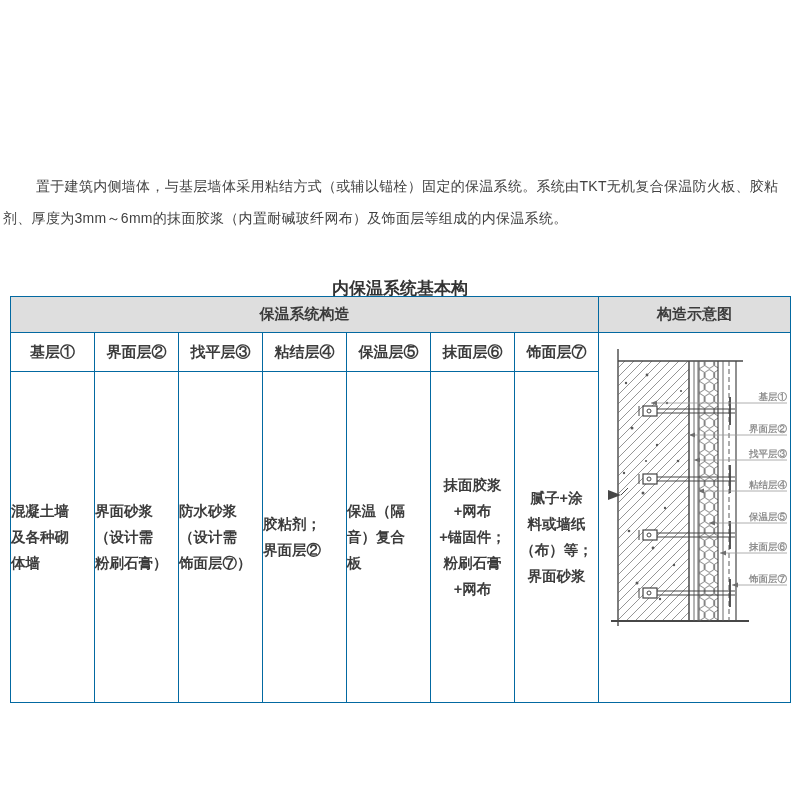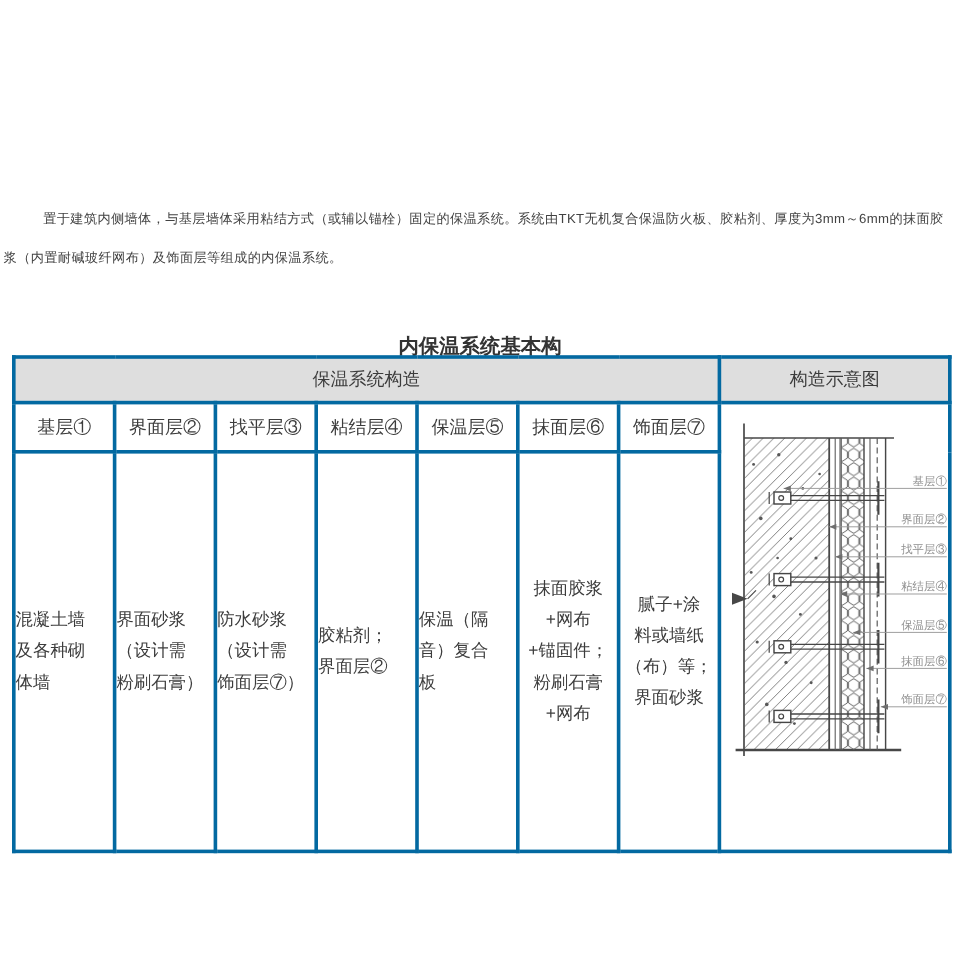--- a/index.html
+++ b/index.html
@@ -3,32 +3,32 @@
 <meta charset="utf-8">
 <style>
   html,body{margin:0;padding:0;}
   body{
     width:800px;height:800px;position:relative;background:#ffffff;
     font-family:"Liberation Sans",sans-serif;color:#3d3d3d;
     overflow:hidden;
   }
   .intro{
     position:absolute;left:3px;top:156px;width:794px;
-    font-size:11px;line-height:32px;color:#424242;
+    font-size:14px;line-height:32px;color:#424242;
     text-indent:33px;letter-spacing:0.3px;
   }
   .doc-title{
     position:absolute;left:0;top:260px;width:800px;
     text-align:center;font-size:17px;font-weight:bold;color:#333;margin-top:17px;
   }
   table.main{
     position:absolute;left:10px;top:296px;width:780px;
     border-collapse:collapse;table-layout:fixed;
   }
-  table.main th,table.main td{border:3px solid #0369a1;padding:0;}
+  table.main th,table.main td{border:1px solid #0369a1;padding:0;font-weight:bold;}
   .hdr{
     background:#dedede;height:35px;font-size:15px;font-weight:normal;
     color:#3c3c3c;text-align:center;
   }
   .sub{
     background:#ffffff;height:38px;font-size:15px;font-weight:normal;
     color:#3c3c3c;text-align:center;
   }
   .body-cell{
     background:#ffffff;height:330px;font-size:14.5px;line-height:26px;

